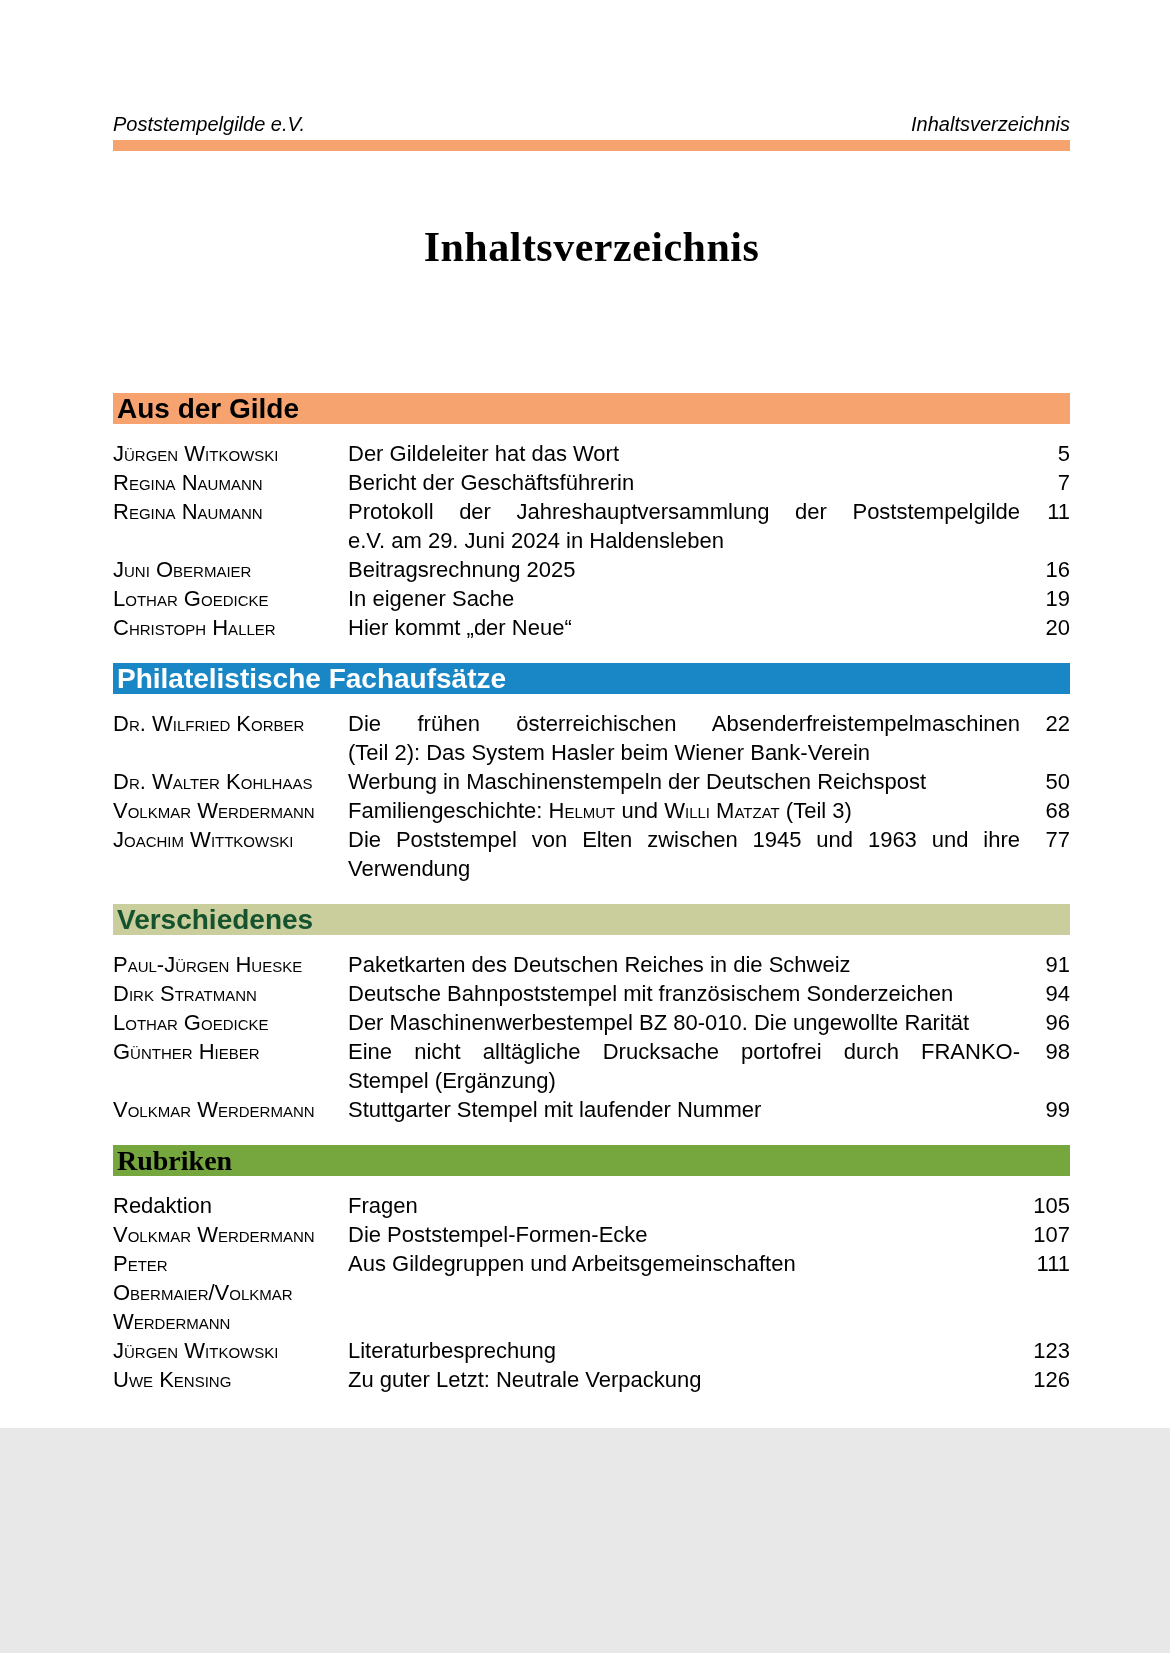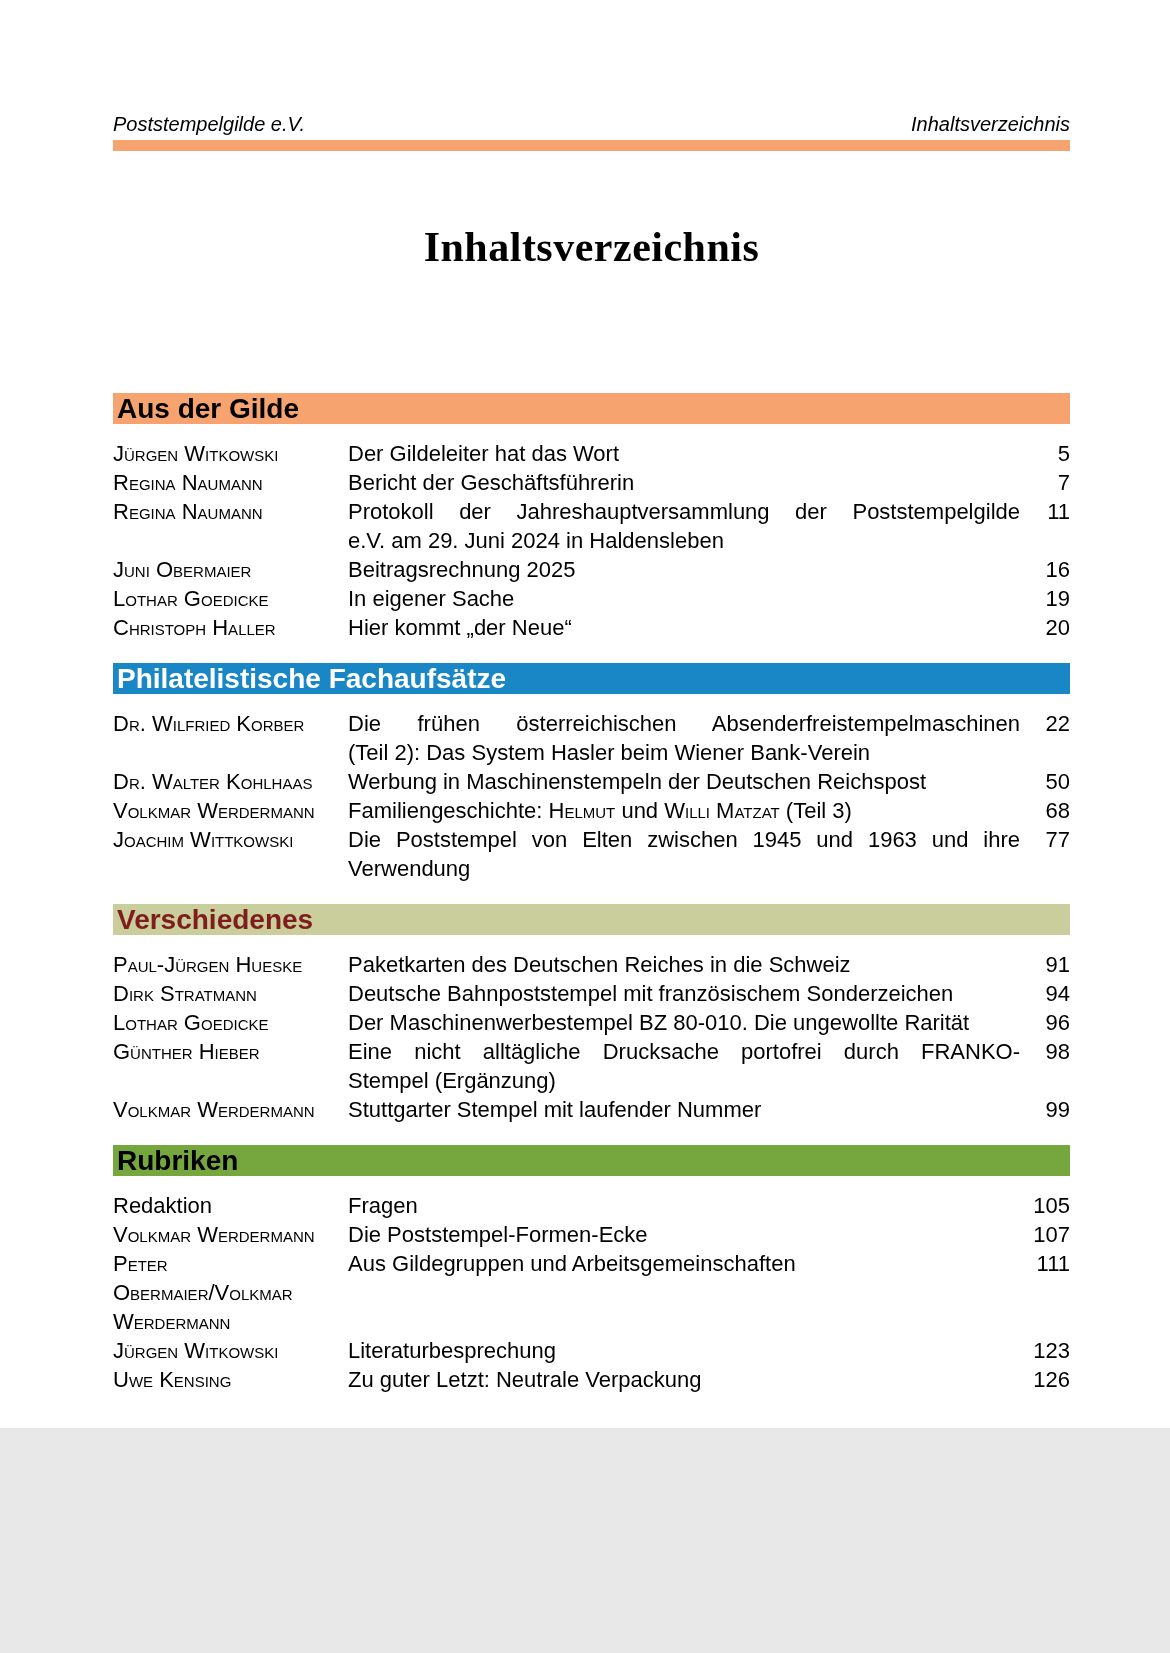--- a/index.html
+++ b/index.html
@@ -141,21 +141,21 @@
             <div class="c-title">
               <div class="jline">Die Poststempel von Elten zwischen 1945 und 1963 und ihre</div>
               <div>Verwendung</div>
             </div>
             <div class="c-page">77</div>
           </div>
         </div>
       </div>
 
       <div class="section">
-        <div class="section-bar" style="background-color: rgb(202, 205, 156); color: #7f1d1d;">Verschiedenes</div>
+        <div class="section-bar" style="background-color: rgb(202, 205, 156); color: #14532d;">Verschiedenes</div>
         <div class="rows">
           <div class="row">
             <div class="c-author sc-all">Paul-Jürgen Hueske</div>
             <div class="c-title">Paketkarten des Deutschen Reiches in die Schweiz</div>
             <div class="c-page">91</div>
           </div>
           <div class="row">
             <div class="c-author sc-all">Dirk Stratmann</div>
             <div class="c-title">Deutsche Bahnpoststempel mit französischem Sonderzeichen</div>
             <div class="c-page">94</div>
@@ -175,21 +175,21 @@
           </div>
           <div class="row">
             <div class="c-author sc-all">Volkmar Werdermann</div>
             <div class="c-title">Stuttgarter Stempel mit laufender Nummer</div>
             <div class="c-page">99</div>
           </div>
         </div>
       </div>
 
       <div class="section">
-        <div class="section-bar" style="background-color: rgb(118, 167, 62); color: rgb(0, 0, 0);">Rubriken</div>
+        <div class="section-bar" style="background-color: rgb(118, 167, 62); color: rgb(0, 0, 0); font-family: Liberation Serif, serif;">Rubriken</div>
         <div class="rows">
           <div class="row">
             <div class="c-author">Redaktion</div>
             <div class="c-title">Fragen</div>
             <div class="c-page">105</div>
           </div>
           <div class="row">
             <div class="c-author sc-all">Volkmar Werdermann</div>
             <div class="c-title">Die Poststempel-Formen-Ecke</div>
             <div class="c-page">107</div>

